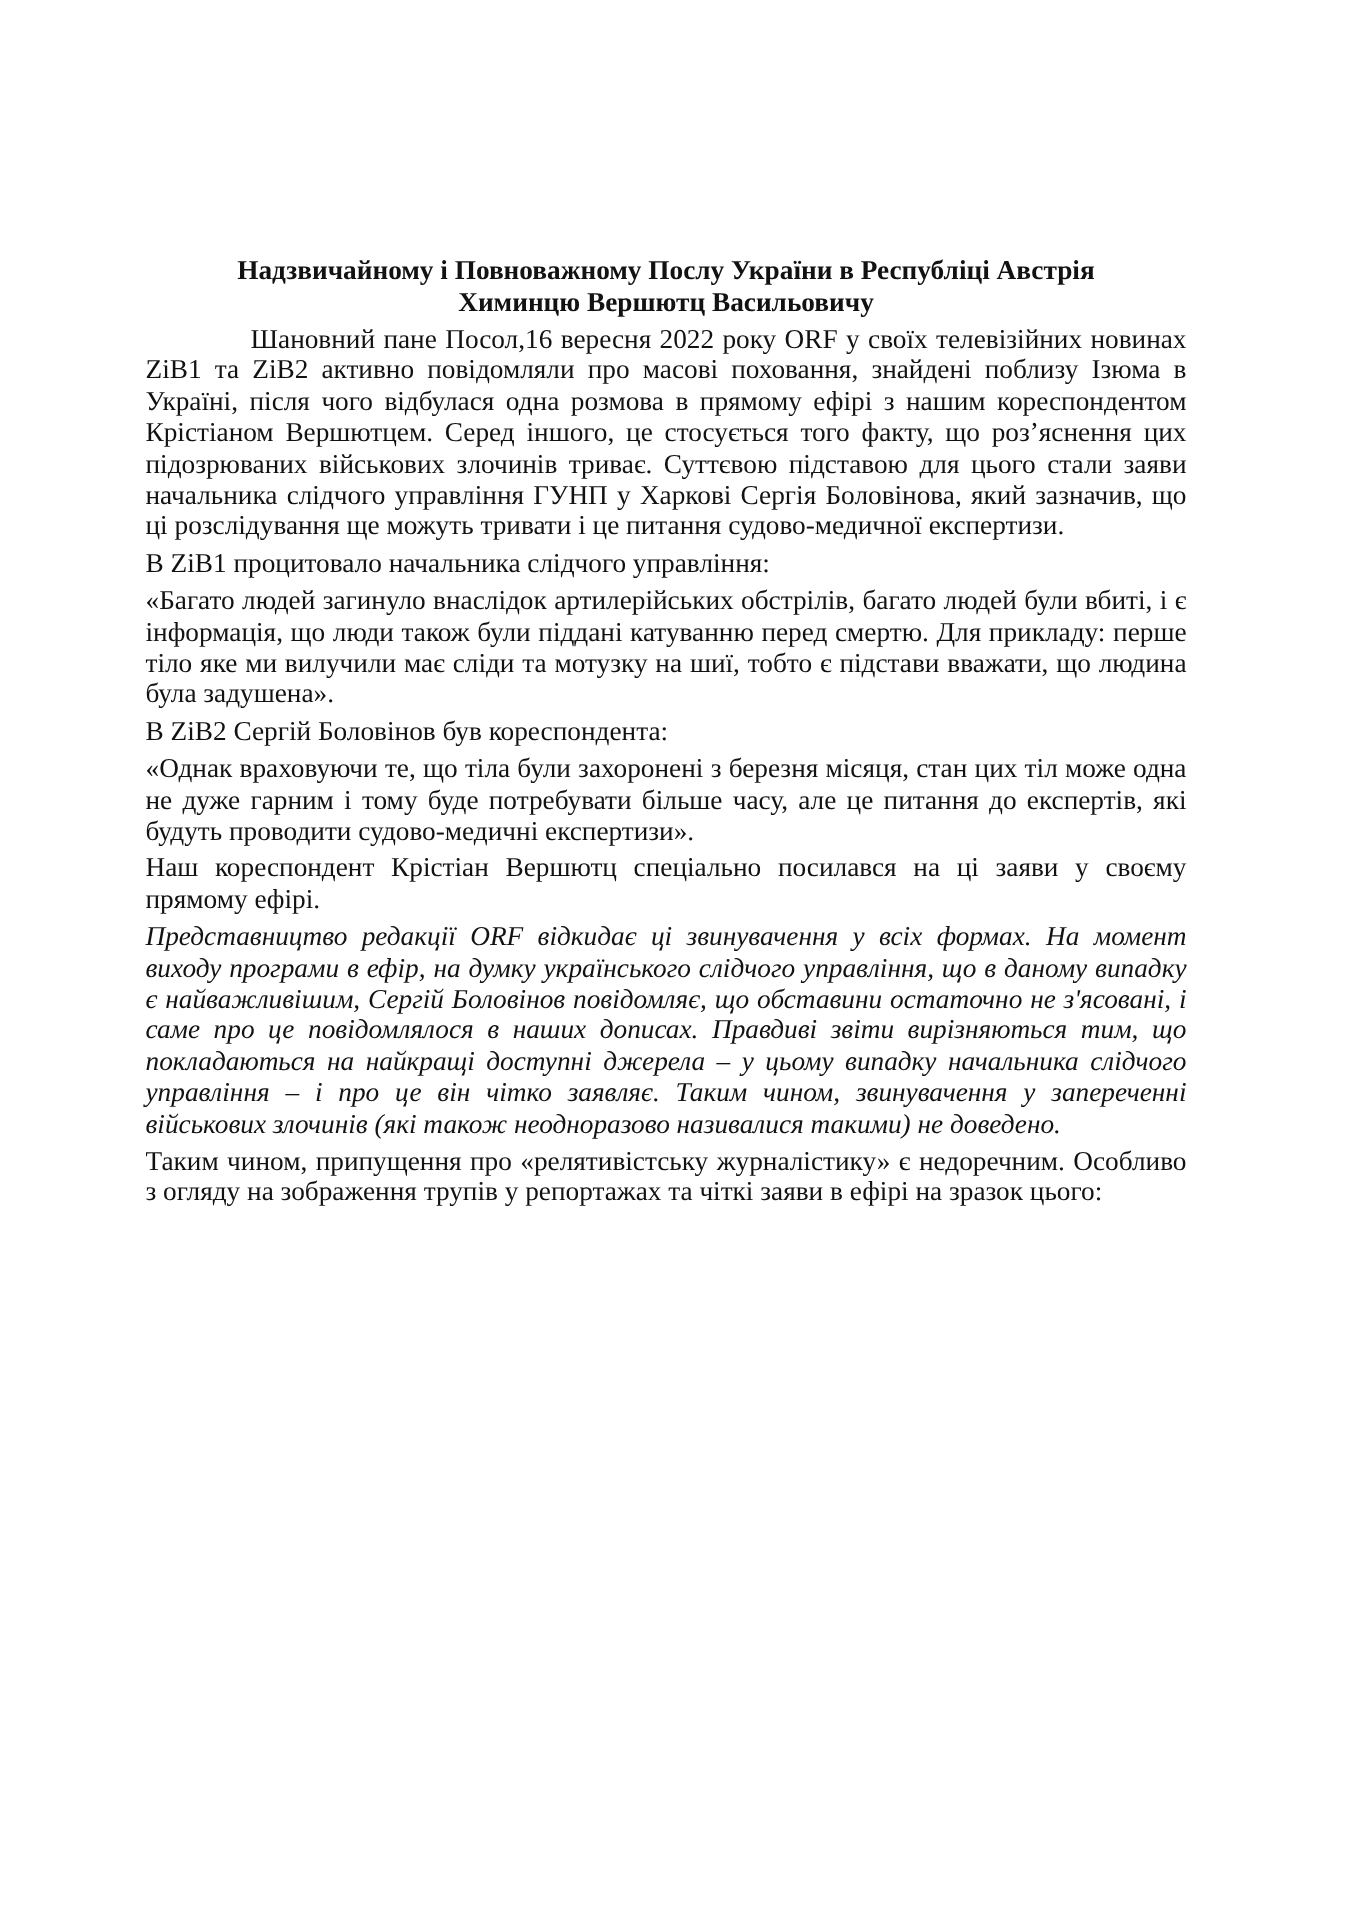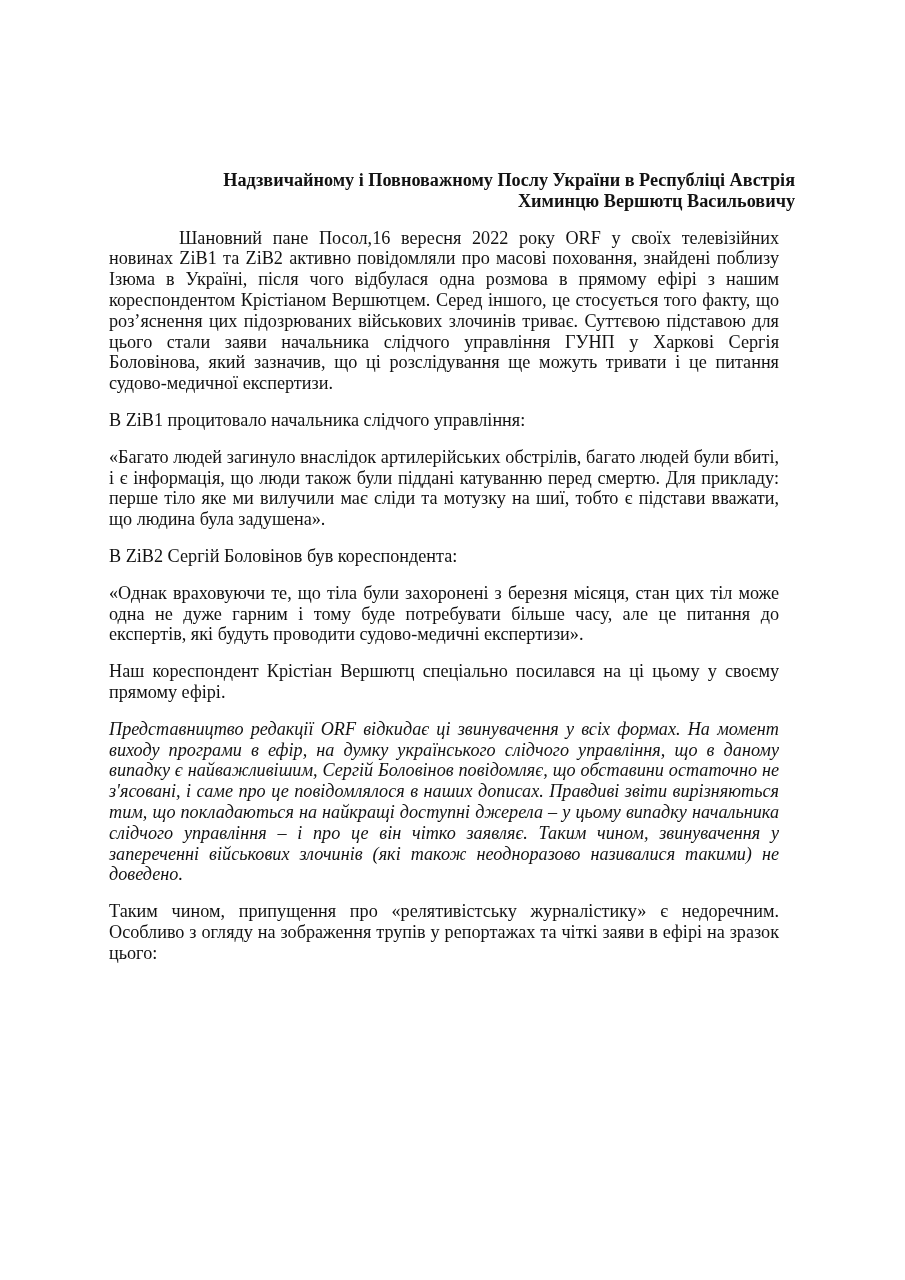--- a/index.html
+++ b/index.html
@@ -18,28 +18,28 @@
     line-height: 20.8px;
     overflow: hidden;
   }
   .content {
     position: absolute;
     left: 93px;
     top: 170px;
     width: 702px;
   }
   .recipient {
-    text-align: right;
+    text-align: center;
     font-weight: bold;
   }
   .recipient div {
     white-space: nowrap;
   }
   p.para {
-    margin: 16px;
+    margin: 4px;
     padding: 0;
     text-align: justify;
   }
   .indent-first { text-indent: 70px; }
   .mt-salutation   { margin-top: 44px; }
   .mt-one-line     { margin-top: 21px; }
   .mt-one-line-b   { margin-top: 22px; }
   .mt-two-lines    { margin-top: 44px; }
   .mt-two-lines-b  { margin-top: 43px; }
   .mt-orf          { margin-top: 25px; font-style: italic; }
@@ -59,21 +59,21 @@
     <p class="para indent-first mt-salutation">Шановний пане Посол,16 вересня 2022 року ORF у своїх телевізійних новинах ZiB1 та ZiB2 активно повідомляли про масові поховання, знайдені поблизу Ізюма в Україні, після чого відбулася одна розмова в прямому ефірі з нашим кореспондентом Крістіаном Вершютцем. Серед іншого, це стосується того факту, що роз’яснення цих підозрюваних військових злочинів триває. Суттєвою підставою для цього стали заяви начальника слідчого управління ГУНП у Харкові Сергія Боловінова, який зазначив, що ці розслідування ще можуть тривати і це питання судово-медичної експертизи.</p>
 
     <p class="para mt-one-line">В ZiB1 процитовало начальника слідчого управління:</p>
 
     <p class="para">«Багато людей загинуло внаслідок артилерійських обстрілів, багато людей були вбиті, і є інформація, що люди також були піддані катуванню перед смертю. Для прикладу: перше тіло яке ми вилучили має сліди та мотузку на шиї, тобто є підстави вважати, що людина була задушена».</p>
 
     <p class="para mt-two-lines">В ZiB2 Сергій Боловінов був кореспондента:</p>
 
     <p class="para">«Однак враховуючи те, що тіла були захоронені з березня місяця, стан цих тіл може одна не дуже гарним і тому буде потребувати більше часу, але це питання до експертів, які будуть проводити судово-медичні експертизи».</p>
 
-    <p class="para mt-one-line-b">Наш кореспондент Крістіан Вершютц спеціально посилався на ці цьому у своєму прямому ефірі.</p>
+    <p class="para mt-one-line-b">Наш кореспондент Крістіан Вершютц спеціально посилався на ці заяви у своєму прямому ефірі.</p>
 
 
     <p class="para mt-orf">Представництво редакції ORF відкидає ці звинувачення у всіх формах. На момент виходу програми в ефір, на думку українського слідчого управління, що в даному випадку є найважливішим, Сергій Боловінов повідомляє, що обставини остаточно не з'ясовані, і саме про це повідомлялося в наших дописах. Правдиві звіти вирізняються тим, що покладаються на найкращі доступні джерела – у цьому випадку начальника слідчого управління – і про це він чітко заявляє. Таким чином, звинувачення у запереченні військових злочинів (які також неодноразово називалися такими) не доведено.</p>
 
     <p class="para mt-conclusion">Таким чином, припущення про «релятивістську журналістику» є недоречним. Особливо з огляду на зображення трупів у репортажах та чіткі заяви в ефірі на зразок цього:</p>
 
   </div>
 </div>
 
 </body></html>

